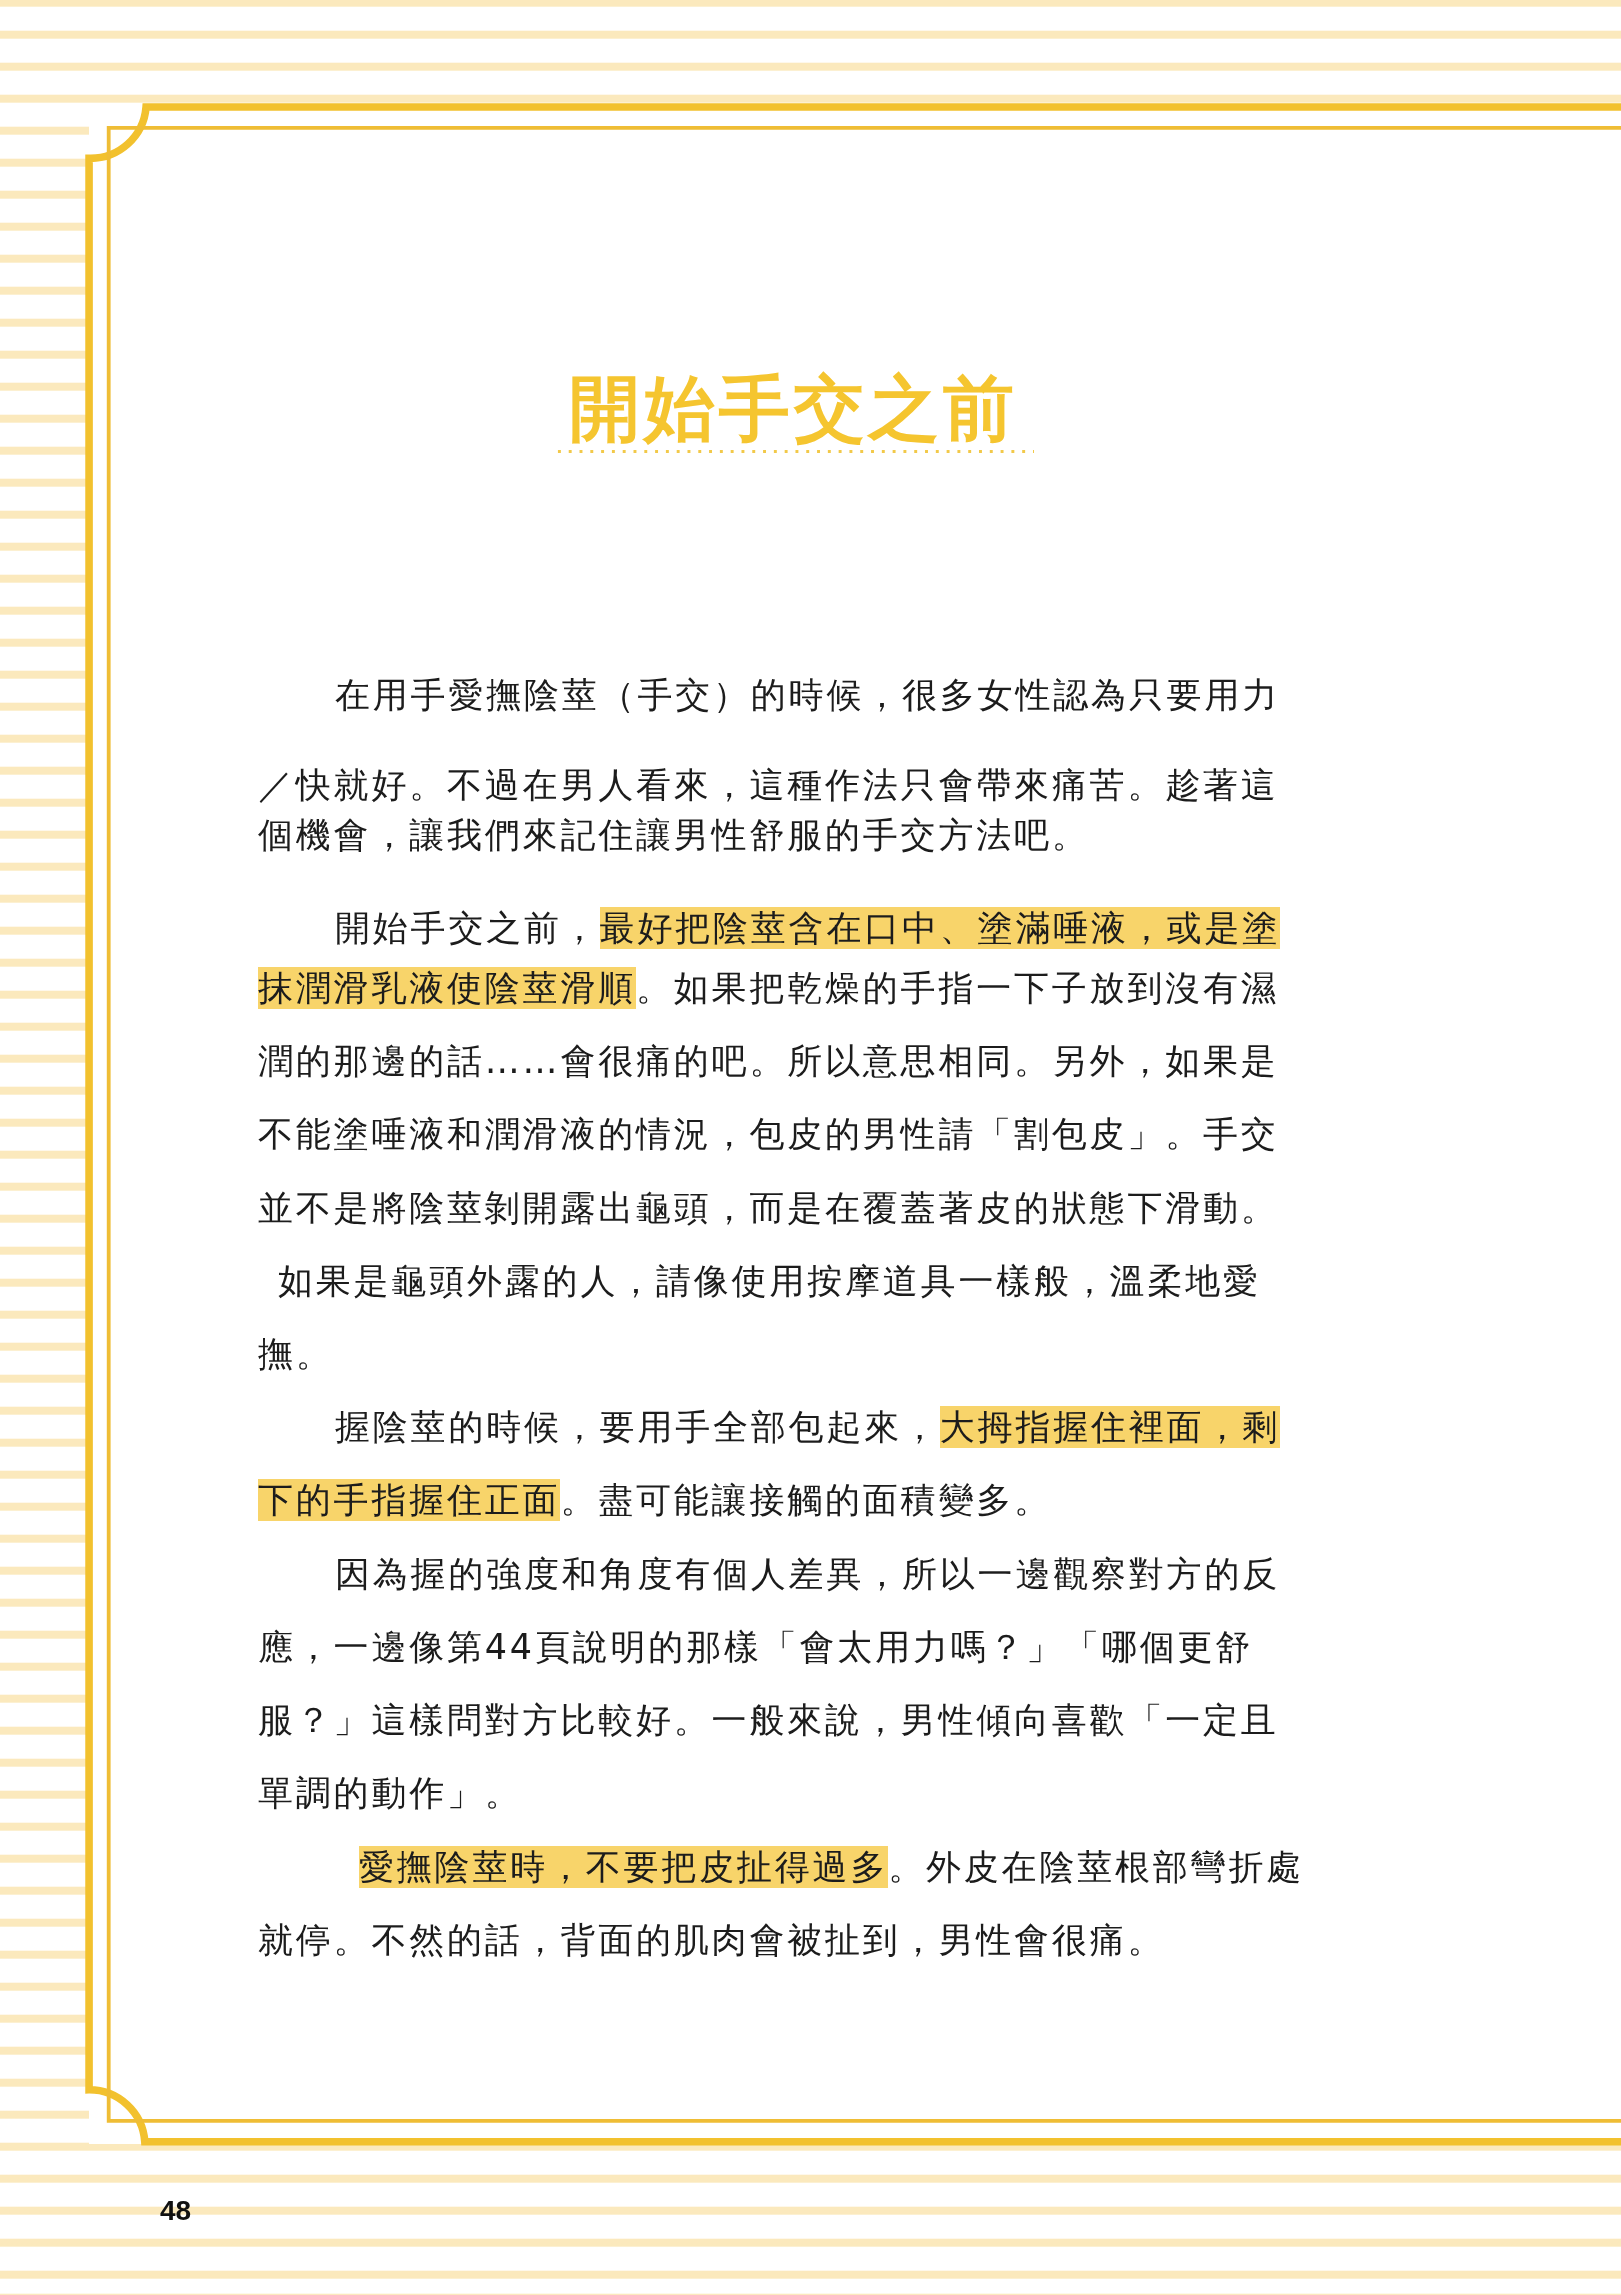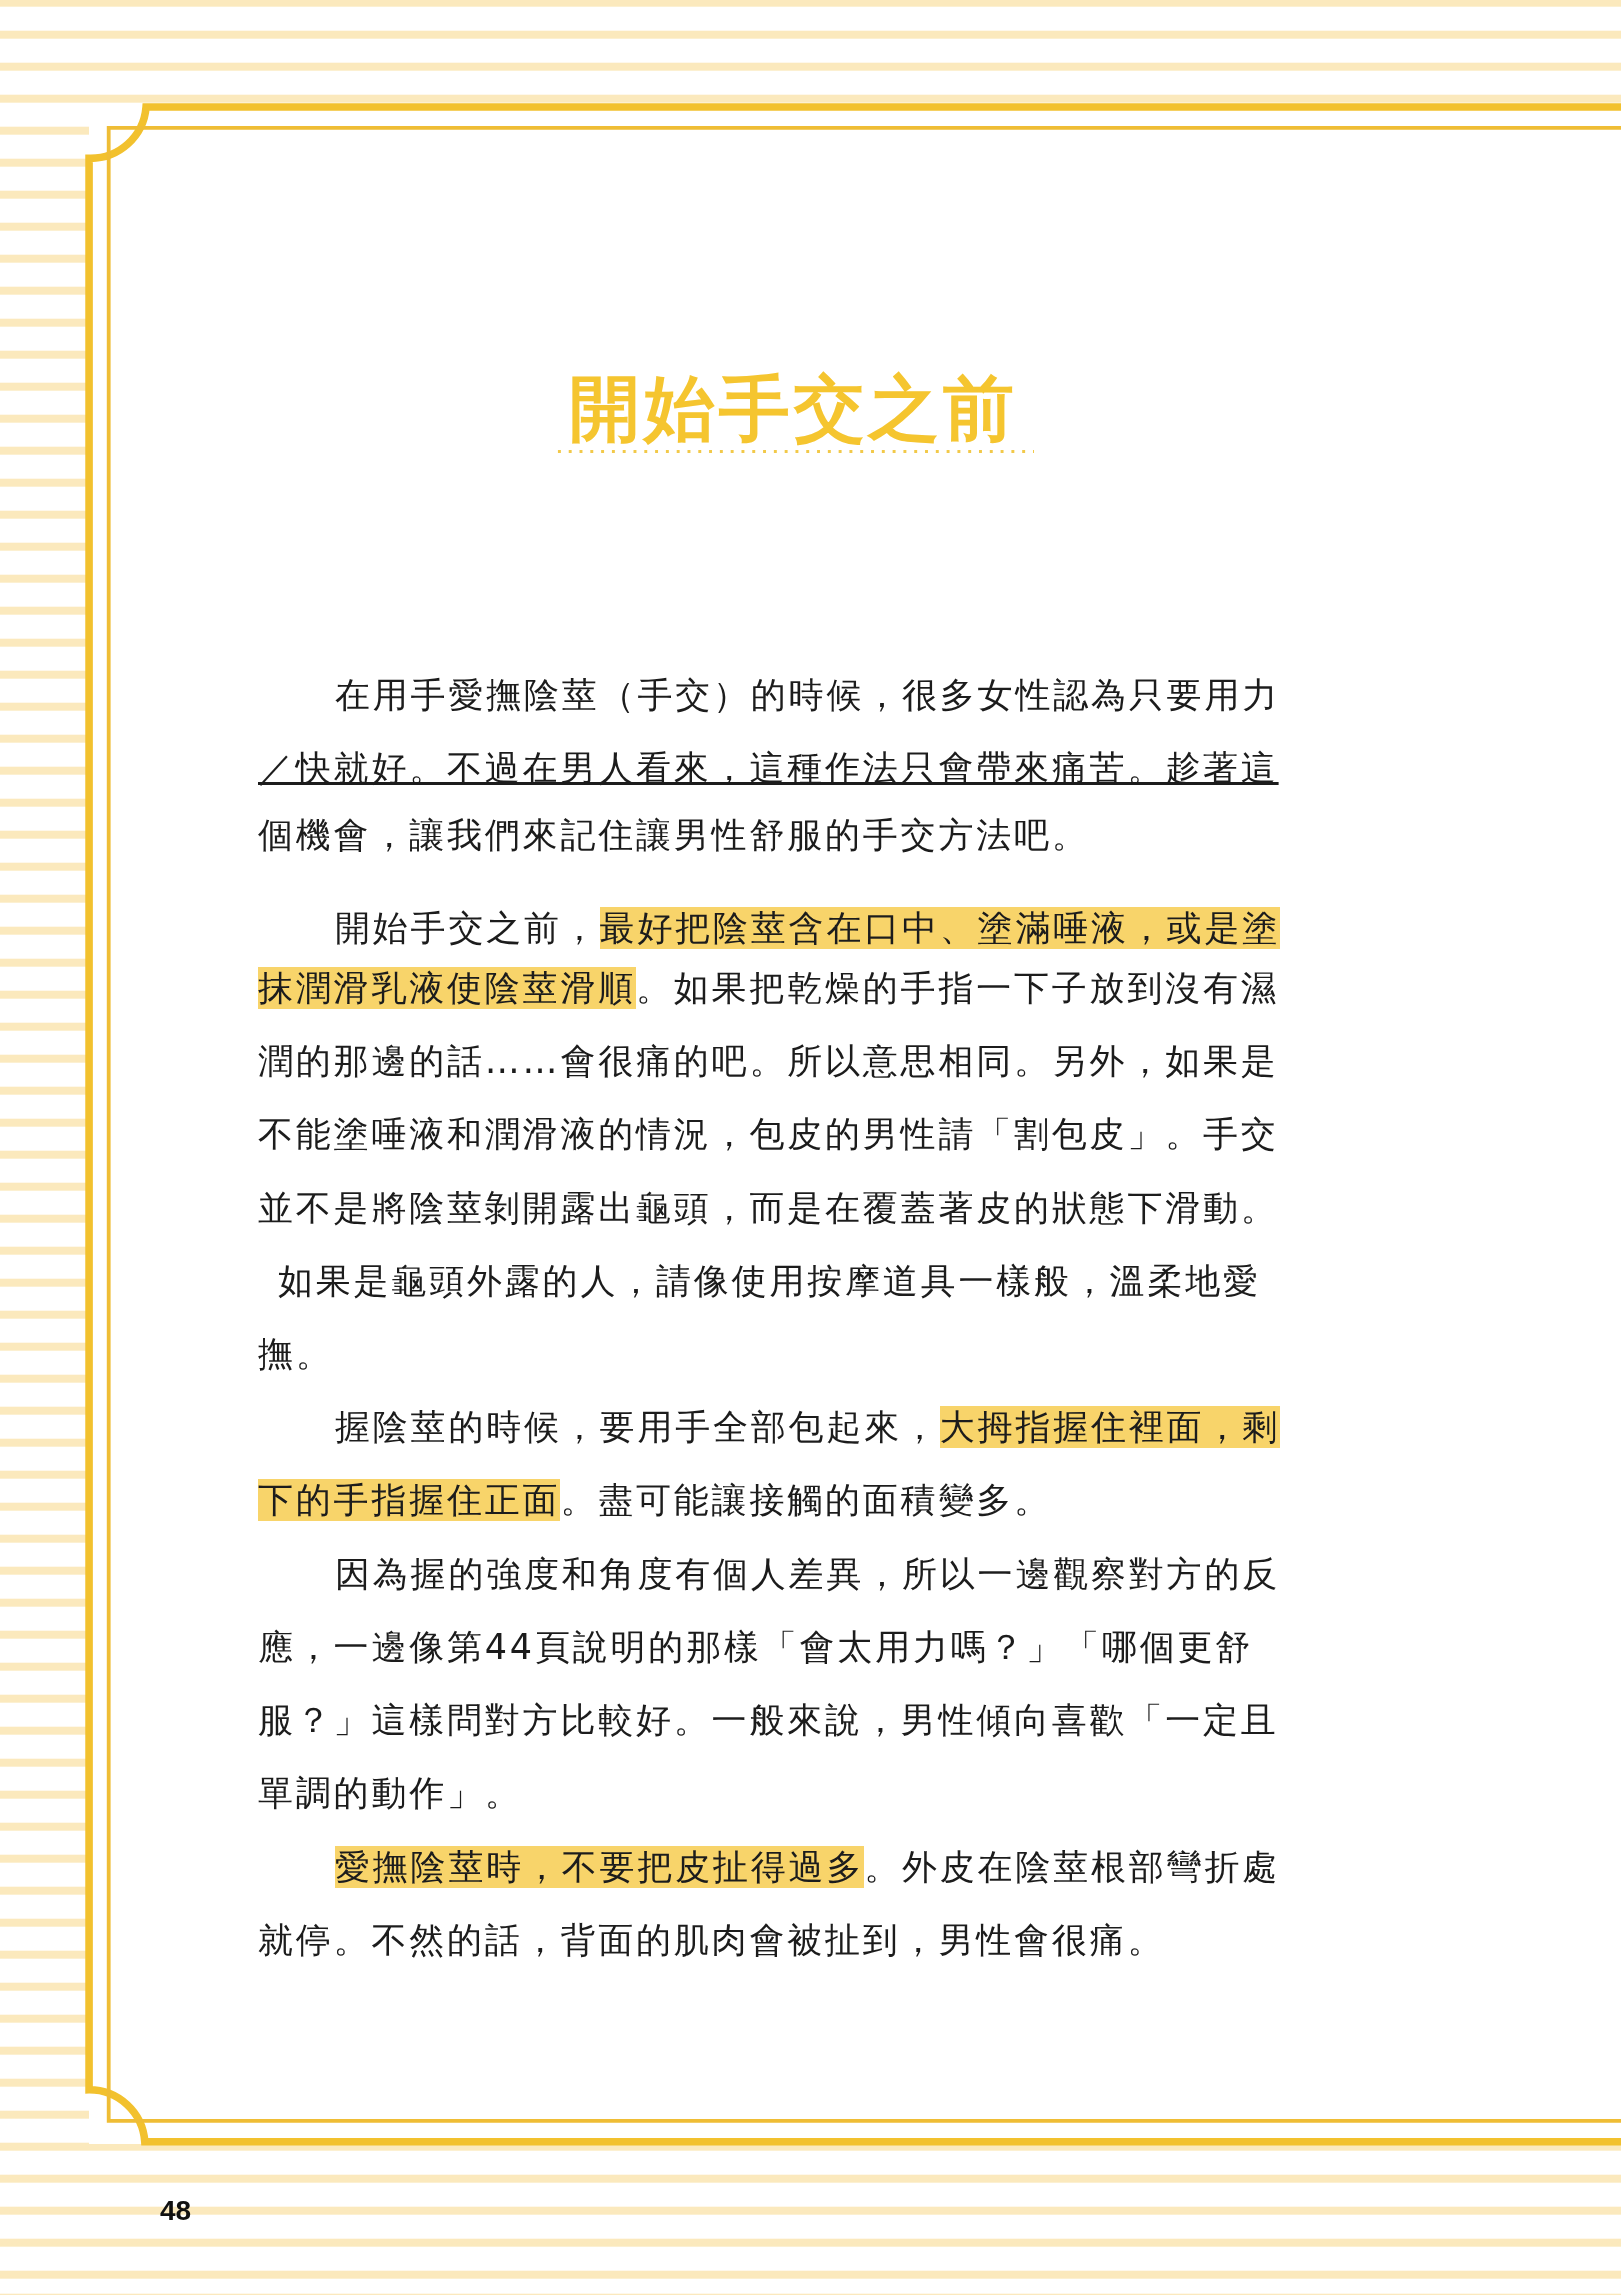--- a/index.html
+++ b/index.html
@@ -113,21 +113,21 @@
 
   <path d="M2560 202 L171 202 L171 3349 L2560 3349" fill="none" stroke="#efbd35" stroke-width="6"></path>
 </svg>
 
 <div class="title">開始手交之前</div>
 <div class="title-underline"></div>
 
 <div class="body-text" id="body-text">
     <div>
       <div class="line indent" style="top: 0px;"><span>在用手愛撫陰莖（手交）的時候，很多女性認為只要用力</span></div>
-      <div class="line" style="top: 73px; text-decoration: underline;"><span>／快就好。不過在男人看來，這種作法只會帶來痛苦。趁著這</span></div>
+      <div class="line" style="top: 90px;"><span>／快就好。不過在男人看來，這種作法只會帶來痛苦。趁著這</span></div>
       <div class="line" style="top: 140px;"><span>個機會，讓我們來記住讓男性舒服的手交方法吧。</span></div>
     </div>
     <div>
       <div class="line indent" style="top: 233px; text-align: center;"><span>開始手交之前，</span><span class="hl">最好把陰莖含在口中、塗滿唾液，或是塗</span></div>
       <div class="line" style="top: 293px;"><span class="hl">抹潤滑乳液使陰莖滑順</span><span>。如果把乾燥的手指一下子放到沒有濕</span></div>
       <div class="line" style="top: 366px;"><span>潤的那邊的話……會很痛的吧。所以意思相同。另外，如果是</span></div>
       <div class="line" style="top: 439px;"><span>不能塗唾液和潤滑液的情況，包皮的男性請「割包皮」。手交</span></div>
       <div class="line" style="top: 513px;"><span>並不是將陰莖剝開露出龜頭，而是在覆蓋著皮的狀態下滑動。</span></div>
       <div class="line" style="top: 586px; margin-left: 20px;"><span>如果是龜頭外露的人，請像使用按摩道具一樣般，溫柔地愛</span></div>
       <div class="line" style="top: 659px;"><span>撫。</span></div>
@@ -136,19 +136,19 @@
       <div class="line indent" style="top: 732px;"><span>握陰莖的時候，要用手全部包起來，</span><span class="hl">大拇指握住裡面，剩</span></div>
       <div class="line" style="top: 805px;"><span class="hl">下的手指握住正面</span><span>。盡可能讓接觸的面積變多。</span></div>
     </div>
     <div>
       <div class="line indent" style="top: 879px;"><span>因為握的強度和角度有個人差異，所以一邊觀察對方的反</span></div>
       <div class="line" style="top: 952px;"><span>應，一邊像第44頁說明的那樣「會太用力嗎？」「哪個更舒</span></div>
       <div class="line" style="top: 1025px;"><span>服？」這樣問對方比較好。一般來說，男性傾向喜歡「一定且</span></div>
       <div class="line" style="top: 1098px;"><span>單調的動作」。</span></div>
     </div>
     <div>
-      <div class="line indent" style="top: 1172px;"><span class="hl">愛撫陰莖時，不要把皮扯得過多</span><span>。外皮在陰莖根部彎折處</span></div>
+      <div class="line indent" style="top: 1172px; margin-left: 24px;"><span class="hl">愛撫陰莖時，不要把皮扯得過多</span><span>。外皮在陰莖根部彎折處</span></div>
       <div class="line" style="top: 1245px;"><span>就停。不然的話，背面的肌肉會被扯到，男性會很痛。</span></div>
     </div>
   </div>
 
 <div class="page-number">48</div>
 
 
 </body></html>

